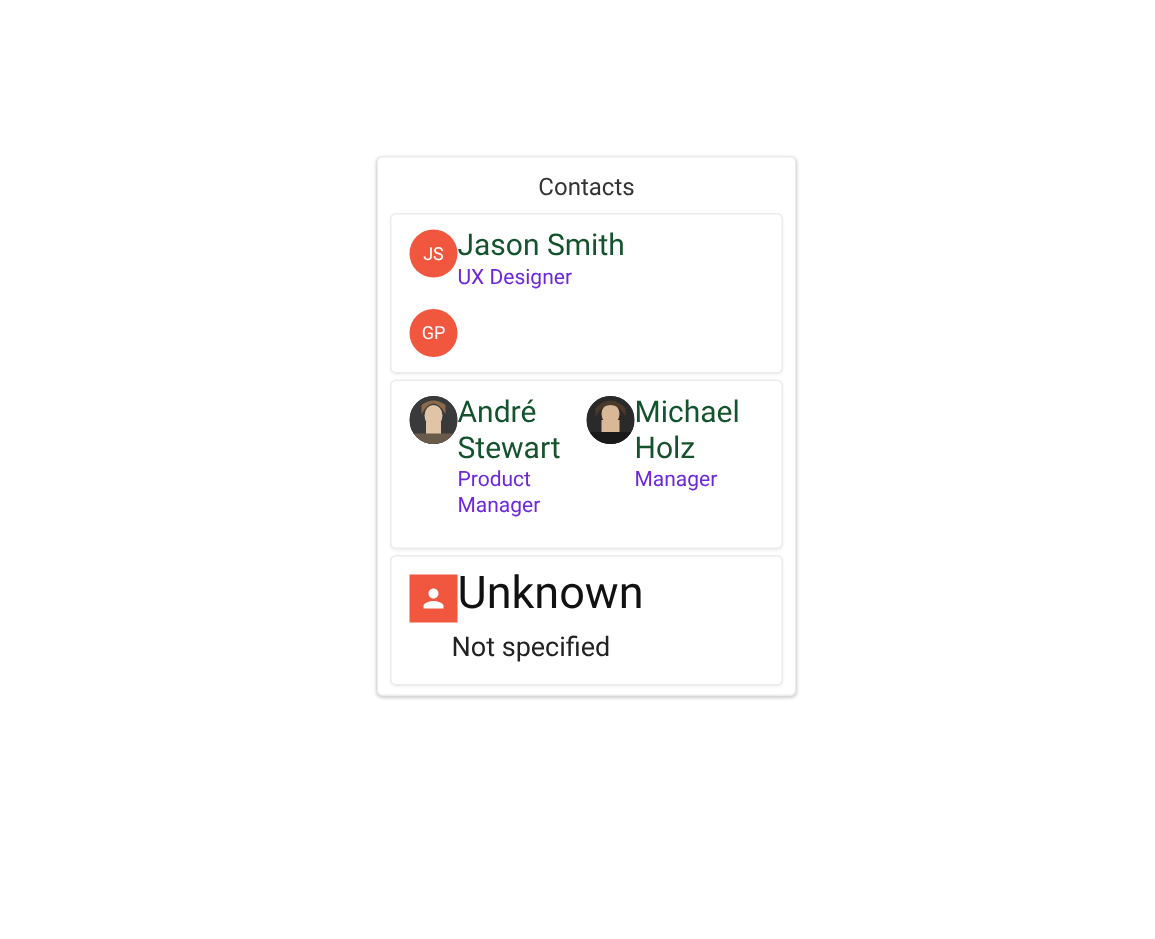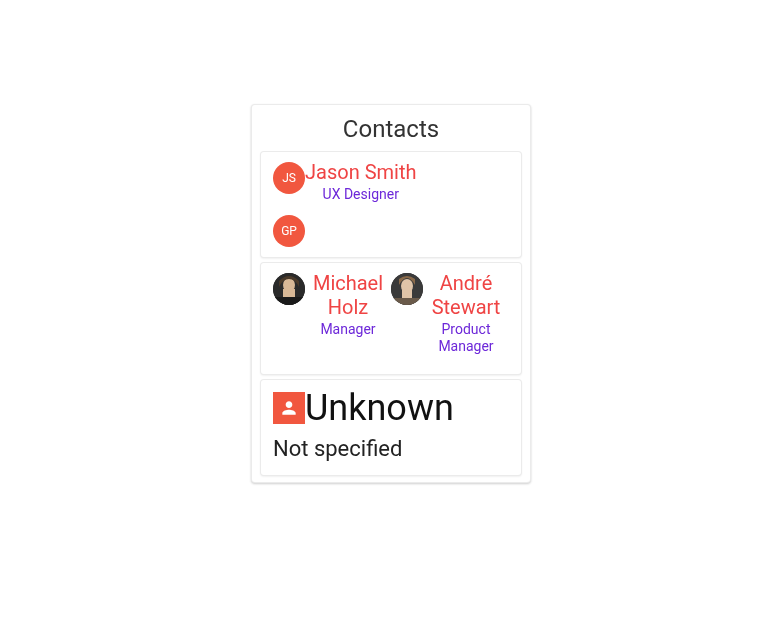--- a/index.html
+++ b/index.html
@@ -16,21 +16,21 @@
       top: 104px;
       width: 280px;
       background: #ffffff;
       border: 1px solid rgba(0,0,0,0.08);
       border-radius: 4px;
       box-shadow: 0 1px 3px rgba(0,0,0,0.08), 0 1px 2px rgba(0,0,0,0.12);
       padding-bottom: 2px;
     }
     .panel-title {
       text-align: center;
-      font-size: 24px;
+      font-size: 16px;
       font-weight: 400;
       color: #333333;
       padding: 10px 0 8px 0;
     }
     .card {
       background: #ffffff;
       border: 1px solid rgba(0,0,0,0.08);
       border-radius: 4px;
       margin: 0 8px 4px 8px;
       box-shadow: 0 1px 2px rgba(0,0,0,0.06);
@@ -40,21 +40,20 @@
       padding: 8px 12px 10px 12px;
     }
     .card-row.group2 {
       display: flex;
       padding: 8px 12px 20px 12px;
     }
     .entry {
       display: flex;
       align-items: flex-start;
       flex: 1;
-      text-align: center;
     }
     .avatar-initials {
       width: 32px;
       height: 32px;
       border-radius: 50%;
       background: #f1573f;
       color: #ffffff;
       font-size: 12px;
       display: flex;
       align-items: center;
@@ -80,42 +79,42 @@
       align-items: center;
       justify-content: center;
       flex-shrink: 0;
       margin-top: 4px;
     }
     .avatar-unknown svg { width: 20px; height: 20px; fill: #ffffff; }
     .info { display: flex; flex-direction: column; }
     .name {
       font-size: 20px;
       font-weight: 400;
-      color: #ef4444;
+      color: #14532d;
       line-height: 1.2;
     }
     .role {
       font-size: 14px;
       font-weight: 400;
       color: #6d28d9;
       line-height: 1.2;
       margin-top: 2px;
     }
     .entry + .entry-sep { height: 10px; }
     .card3 .name-big {
-      font-size: 36px;
+      font-size: 30px;
       font-weight: 400;
       color: #111111;
       line-height: 1.15;
     }
     .card3 .role-big {
-      font-size: 22px;
+      font-size: 18px;
       font-weight: 400;
       color: #222222;
-      margin-left: 12px;
+      margin-left: 40px;
       margin-top: 6px;
       margin-bottom: 14px;
     }
     .card3-row {
       display: flex;
       align-items: flex-start;
       padding: 8px 12px 0 12px;
     }
   </style>
 </head>
@@ -138,45 +137,45 @@
         <div class="avatar-initials">GP</div>
       </div>
     </div>
   </div>
 
   <div class="card">
     <div class="card-row group2">
       <div class="entry">
         <div class="avatar-photo">
           <svg viewBox="0 0 32 32">
+            <rect width="32" height="32" fill="#3a3a3a"></rect>
+            <ellipse cx="16" cy="13" rx="6" ry="7" fill="#e0c4a8"></ellipse>
+            <rect x="11" y="17" width="10" height="12" fill="#e0c4a8"></rect>
+            <path d="M8 6 Q16 0 24 6 L24 12 Q20 5 16 5 Q12 5 8 12 Z" fill="#8a6a4a"></path>
+            <rect x="0" y="25" width="32" height="7" fill="#6a5a4a"></rect>
+          </svg>
+        </div>
+        <div class="info">
+          <div class="name">André Stewart</div>
+          <div class="role">Product Manager</div>
+        </div>
+      </div>
+      <div class="entry">
+        <div class="avatar-photo">
+          <svg viewBox="0 0 32 32">
             <rect width="32" height="32" fill="#2a2a2a"></rect>
             <ellipse cx="16" cy="12" rx="6" ry="7" fill="#d8b896"></ellipse>
             <rect x="10" y="16" width="12" height="14" fill="#d8b896"></rect>
             <path d="M6 8 Q16 -2 26 8 L26 14 Q22 6 16 6 Q10 6 6 14 Z" fill="#4a3a2a"></path>
             <rect x="0" y="24" width="32" height="8" fill="#1a1a1a"></rect>
           </svg>
         </div>
         <div class="info">
           <div class="name">Michael Holz</div>
           <div class="role">Manager</div>
-        </div>
-      </div>
-      <div class="entry">
-        <div class="avatar-photo">
-          <svg viewBox="0 0 32 32">
-            <rect width="32" height="32" fill="#3a3a3a"></rect>
-            <ellipse cx="16" cy="13" rx="6" ry="7" fill="#e0c4a8"></ellipse>
-            <rect x="11" y="17" width="10" height="12" fill="#e0c4a8"></rect>
-            <path d="M8 6 Q16 0 24 6 L24 12 Q20 5 16 5 Q12 5 8 12 Z" fill="#8a6a4a"></path>
-            <rect x="0" y="25" width="32" height="7" fill="#6a5a4a"></rect>
-          </svg>
-        </div>
-        <div class="info">
-          <div class="name">André Stewart</div>
-          <div class="role">Product Manager</div>
         </div>
       </div>
     </div>
   </div>
 
   <div class="card card3">
     <div class="card3-row">
       <div class="avatar-unknown">
         <svg viewBox="0 0 24 24">
             <path d="M12 12c2.21 0 4-1.79 4-4s-1.79-4-4-4-4 1.79-4 4 1.79 4 4 4zm0 2c-2.67 0-8 1.34-8 4v2h16v-2c0-2.66-5.33-4-8-4z"></path>

